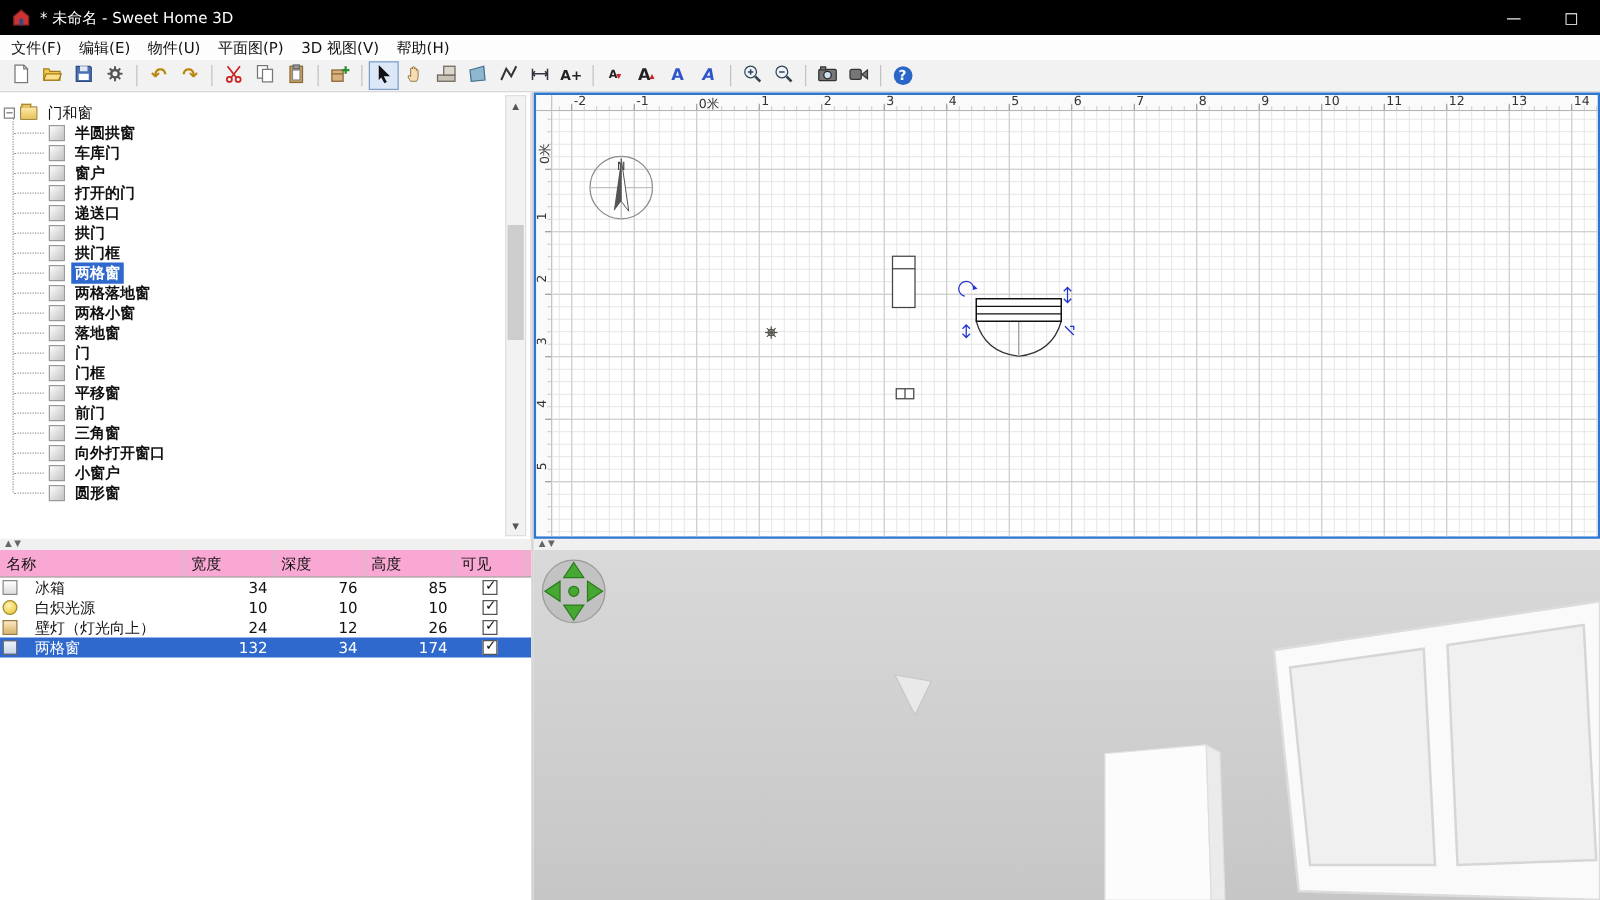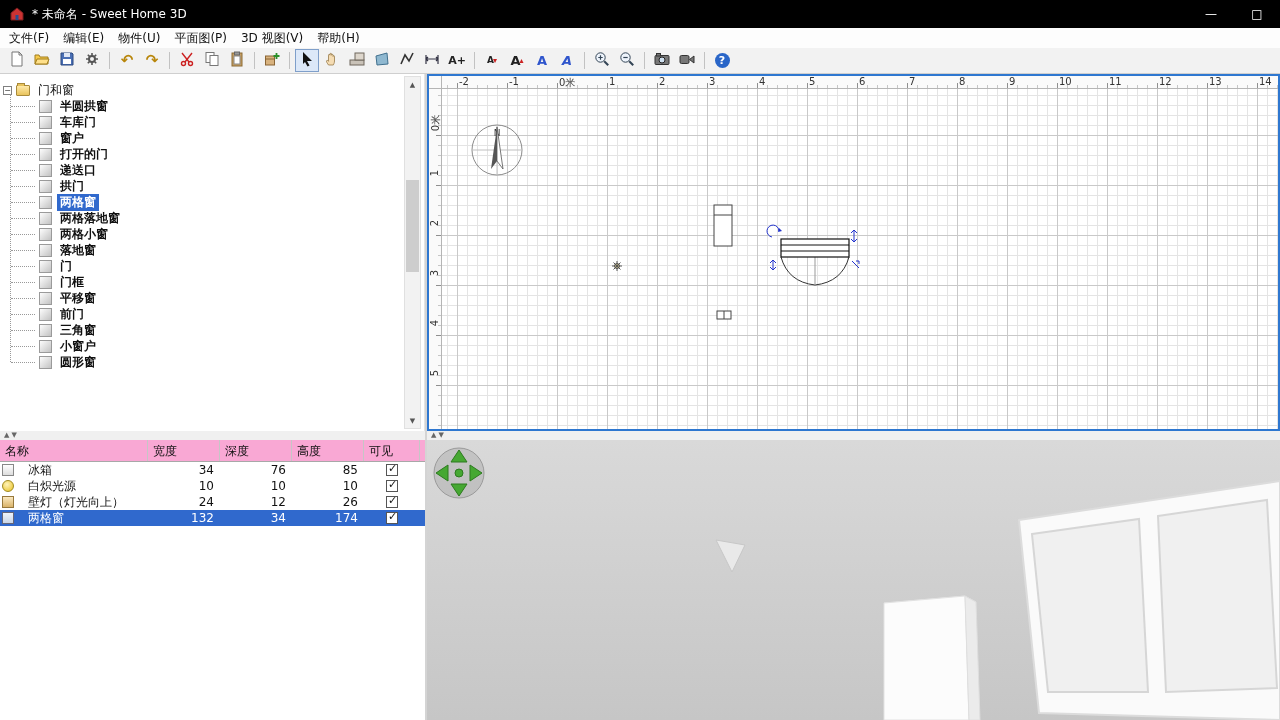--- a/index.html
+++ b/index.html
@@ -308,20 +308,24 @@
               <span class="tree-label">打开的门</span>
             </div>
           <div class="tree-row child">
               <span class="thumb"></span>
               <span class="tree-label">递送口</span>
             </div>
           <div class="tree-row child">
               <span class="thumb"></span>
               <span class="tree-label">拱门</span>
             </div>
+          <div class="tree-row child">
+              <span class="thumb"></span>
+              <span class="tree-label">拱门框</span>
+            </div>
           <div class="tree-row child selected">
               <span class="thumb"></span>
               <span class="tree-label">两格窗</span>
             </div>
           <div class="tree-row child">
               <span class="thumb"></span>
               <span class="tree-label">两格落地窗</span>
             </div>
           <div class="tree-row child">
               <span class="thumb"></span>
@@ -343,20 +347,24 @@
               <span class="thumb"></span>
               <span class="tree-label">平移窗</span>
             </div>
           <div class="tree-row child">
               <span class="thumb"></span>
               <span class="tree-label">前门</span>
             </div>
           <div class="tree-row child">
               <span class="thumb"></span>
               <span class="tree-label">三角窗</span>
+            </div>
+          <div class="tree-row child">
+              <span class="thumb"></span>
+              <span class="tree-label">向外打开窗口</span>
             </div>
           <div class="tree-row child">
               <span class="thumb"></span>
               <span class="tree-label">小窗户</span>
             </div>
           <div class="tree-row child">
               <span class="thumb"></span>
               <span class="tree-label">圆形窗</span>
             </div>
         </div>

